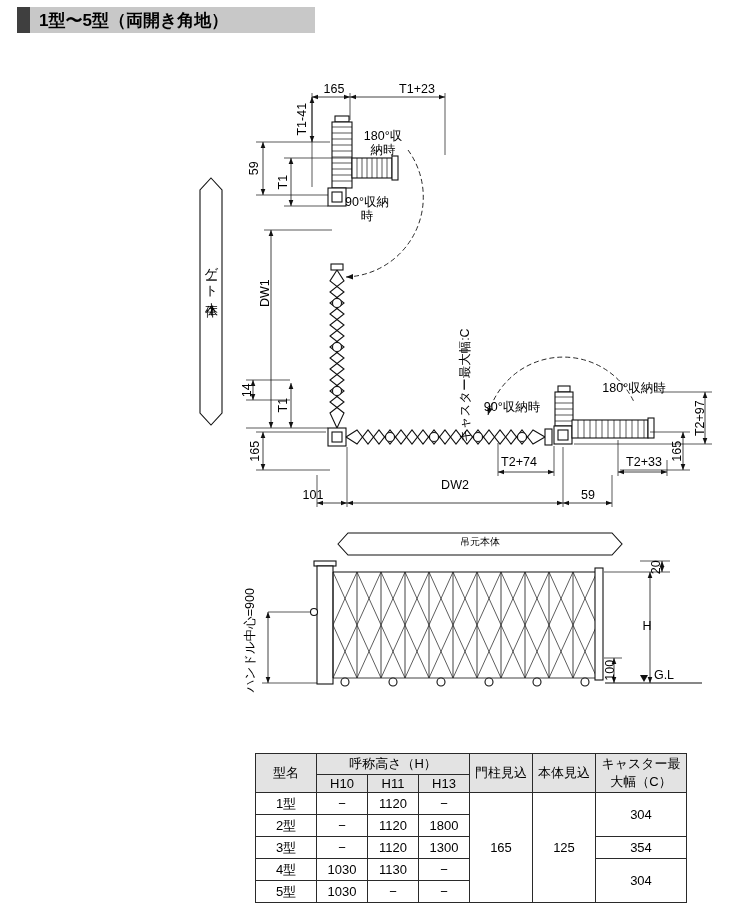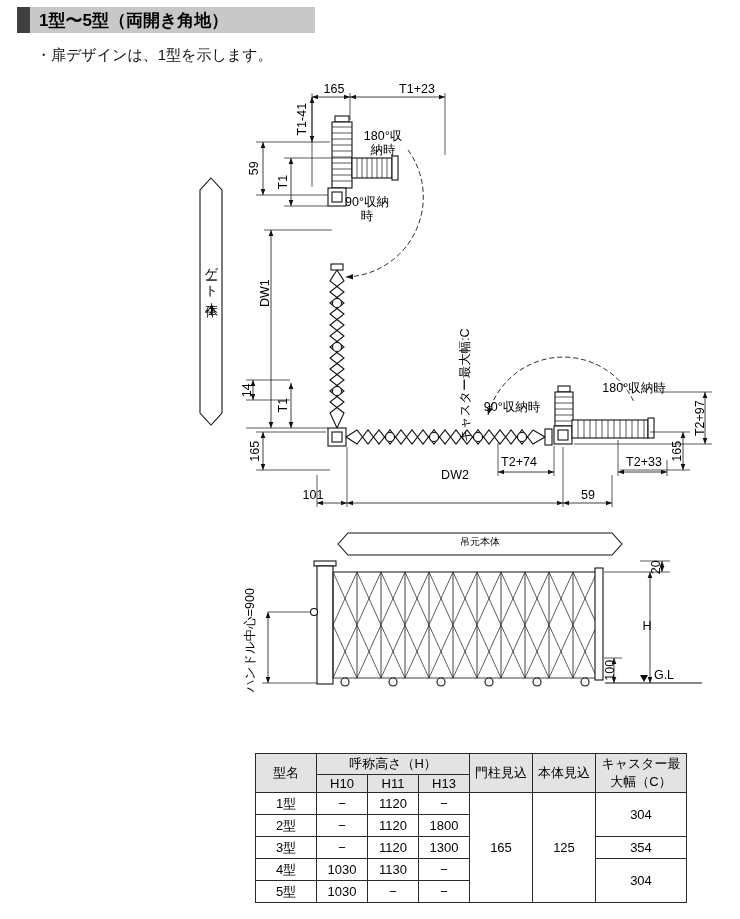--- a/index.html
+++ b/index.html
@@ -41,21 +41,20 @@
 
 <div id="stage">
 
   <div id="hdr">
     <div class="hdr-accent"></div>
     <div class="hdr-band">
       <span class="hdr-title">1型〜5型（両開き角地）</span>
     </div>
   </div>
 
-  <div id="note">・扉デザインは、1型を示します。</div>
 
   <div id="diagram">
     <svg width="740" height="640" viewBox="0 0 740 640">
       <defs>
         <marker id="ar" viewBox="0 0 10 10" refX="9" refY="5" markerWidth="9" markerHeight="9" orient="auto-start-reverse">
           <path d="M0,1.5 L9,5 L0,8.5 z" fill="#111"></path>
         </marker>
         <pattern id="xnet" width="24" height="53" patternUnits="userSpaceOnUse" patternTransform="translate(333,497)">
           <path d="M0,0 L24,53 M24,0 L0,53" stroke="#333" stroke-width="0.8" fill="none"></path>
         </pattern>
@@ -209,21 +208,21 @@
     <div class="dl rot" style="left:273px;top:323px;width:20px">T1</div>
     <div class="dl rot" style="left:243px;top:369px;width:24px">165</div>
     <div class="dl rot" style="left:405px;top:303px;width:120px">キャスター最大幅:C</div>
     <div class="dl" style="left:478px;top:325px;width:68px">90°収納時</div>
     <div class="dl" style="left:594px;top:306px;width:80px">180°収納時</div>
     <div class="dl rot" style="left:678px;top:336px;width:44px">T2+97</div>
     <div class="dl" style="left:495px;top:380px;width:48px">T2+74</div>
     <div class="dl" style="left:620px;top:380px;width:48px">T2+33</div>
     <div class="dl rot" style="left:665px;top:369px;width:24px">165</div>
     <div class="dl" style="left:298px;top:413px;width:30px">101</div>
-    <div class="dl" style="left:435px;top:393px;width:40px">DW2</div>
+    <div class="dl" style="left:435px;top:403px;width:40px">DW2</div>
     <div class="dl" style="left:576px;top:413px;width:24px">59</div>
     <div class="dl big" style="left:400px;top:461px;width:160px">吊元本体</div>
     <div class="dl vtext" style="left:203px;top:182px">ゲート本体</div>
     <div class="dl rot" style="left:191px;top:558px;width:118px">ハンドル中心=900</div>
     <div class="dl rot" style="left:647px;top:485px;width:18px">20</div>
     <div class="dl" style="left:640px;top:544px;width:14px">H</div>
     <div class="dl rot" style="left:598px;top:588px;width:24px">100</div>
     <div class="dl" style="left:649px;top:593px;width:30px">G.L</div>
   </div>
 

